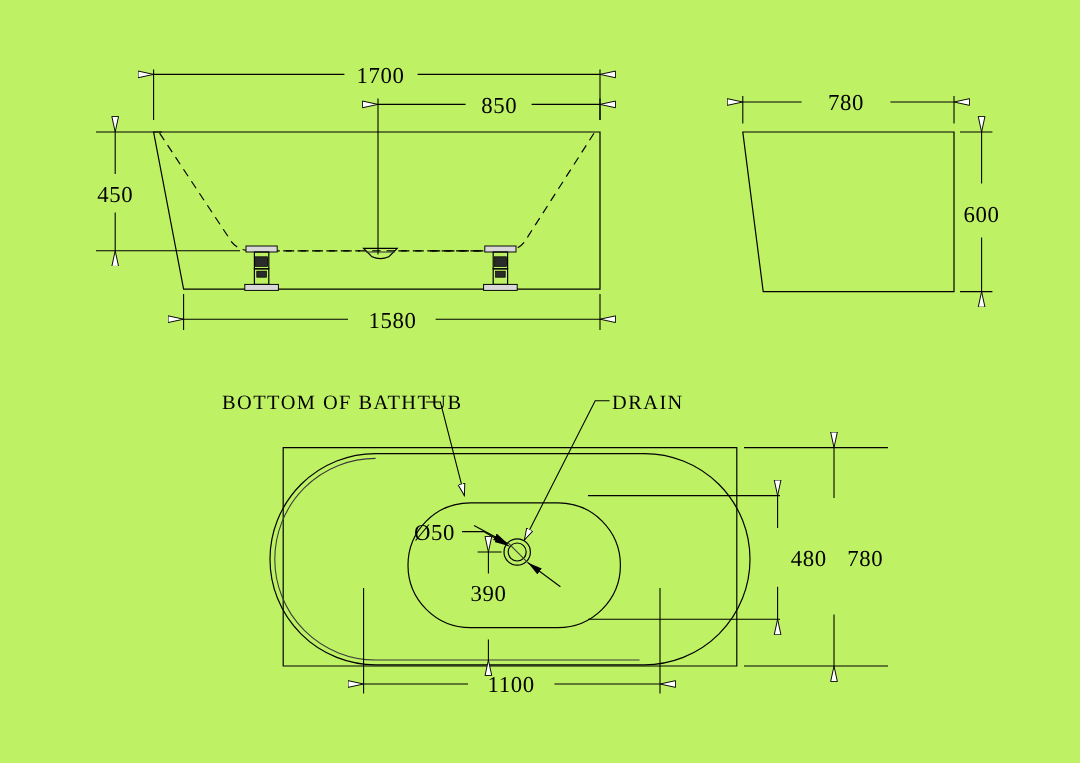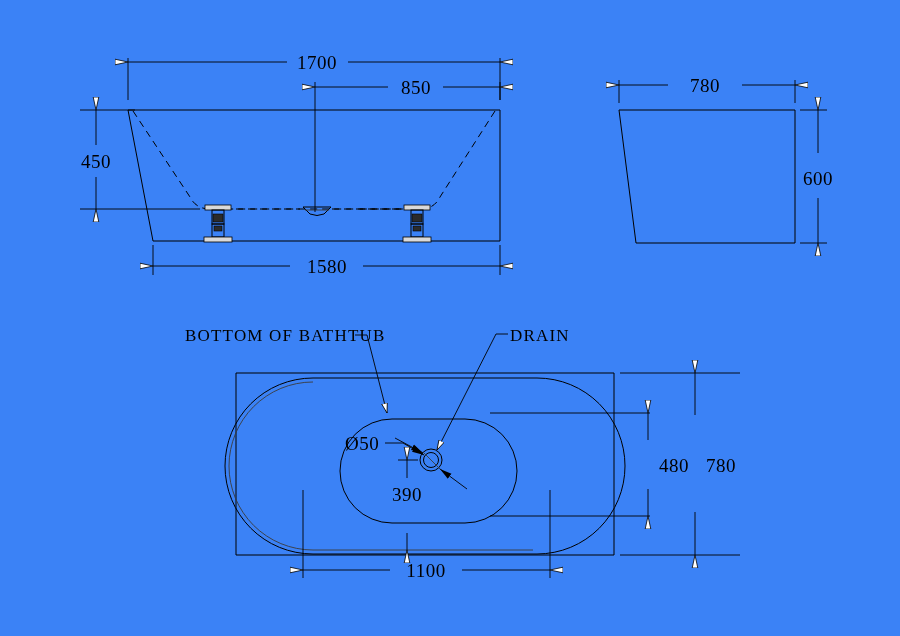--- a/index.html
+++ b/index.html
@@ -8,21 +8,21 @@
     padding: 0;
     background: #ffffff;
   }
   body {
     font-family: "Liberation Serif", serif;
   }
   #drawing-root {
     position: relative;
     width: 900px;
     height: 636px;
-    background: #3b82f6;
+    background: #bef264;
     overflow: hidden;
   }
   svg#cad {
     display: block;
     width: 900px;
     height: 636px;
   }
   .ln {
     stroke: #000000;
     stroke-width: 1;

